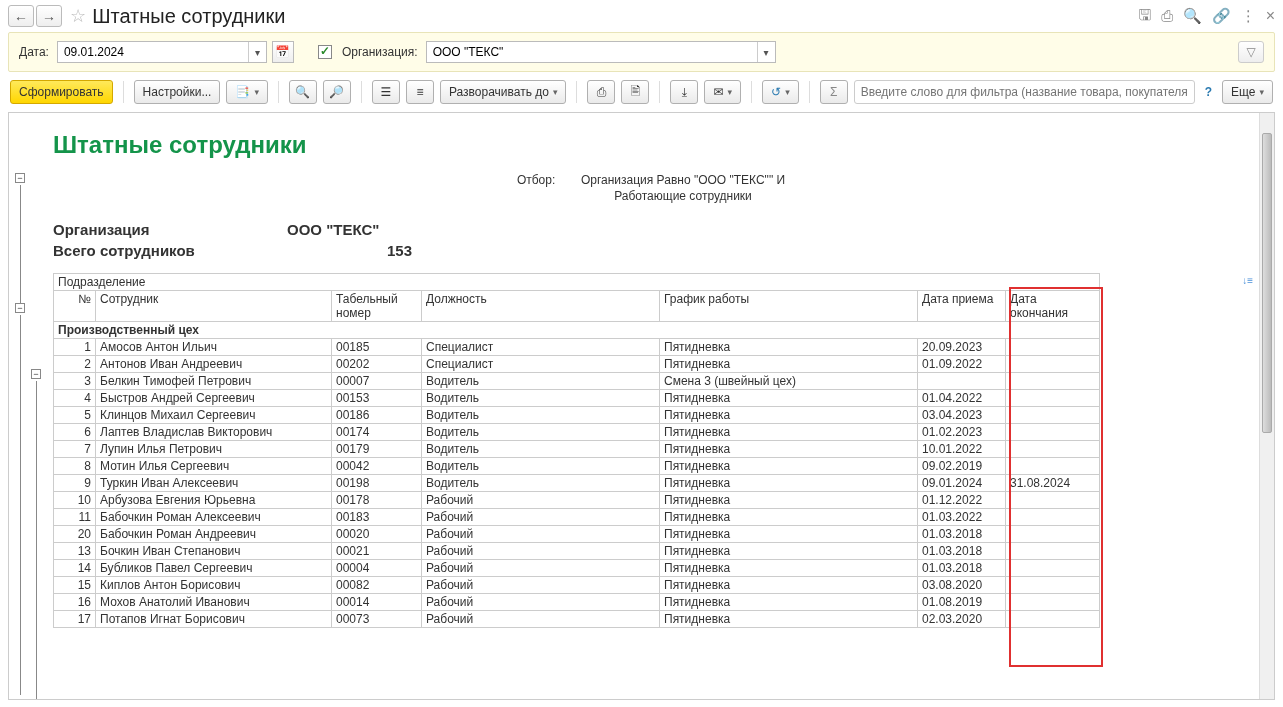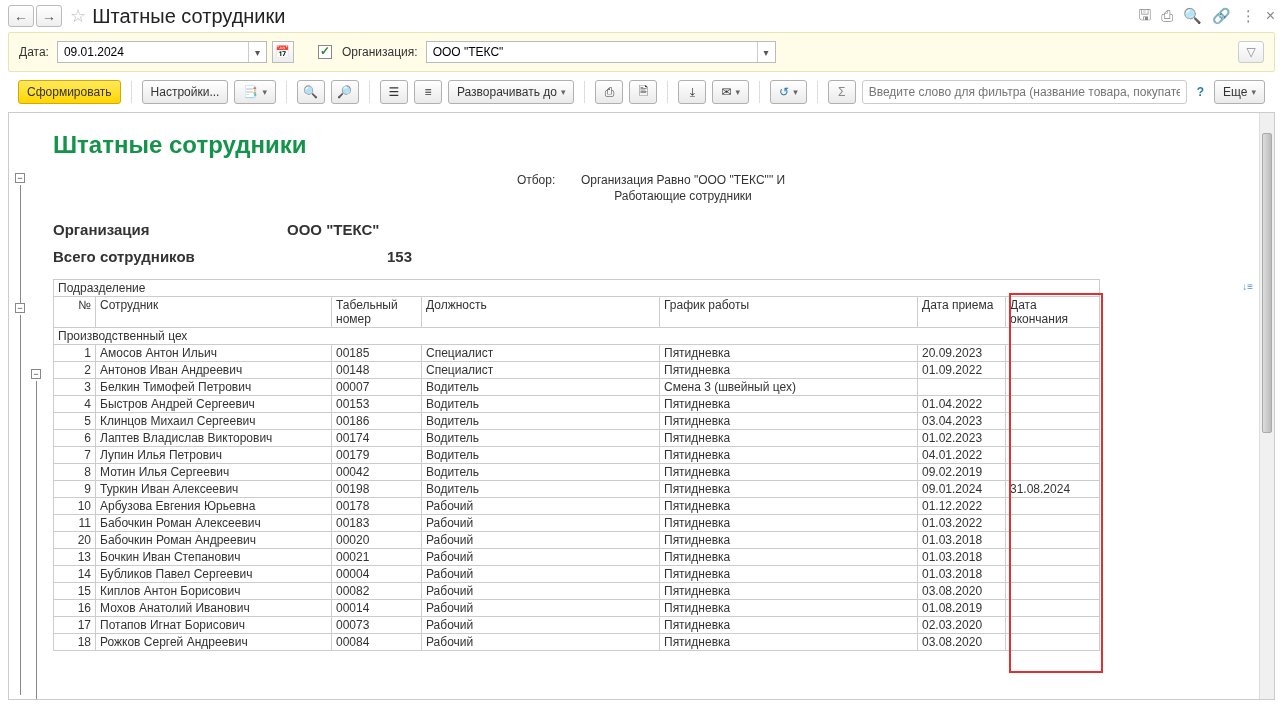--- a/index.html
+++ b/index.html
@@ -15,21 +15,21 @@
   .date-input-wrap { display:flex; border:1px solid #bbb; background:#fff; height:22px; }
   .date-input { border:none; outline:none; padding:0 6px; width:190px; font-size:12px; }
   .btn-seg { width:18px; border-left:1px solid #ccc; display:flex; align-items:center; justify-content:center; cursor:pointer; color:#555; font-size:10px; }
   .cal-btn { width:22px; height:22px; border:1px solid #bbb; background:linear-gradient(#fff,#eee); display:flex; align-items:center; justify-content:center; cursor:pointer; margin-left:-1px; font-size:12px; }
   .org-checkbox { appearance:none; width:14px; height:14px; border:1px solid #888; background:#fff; position:relative; cursor:pointer; margin-left:18px; margin-right:4px; }
   .org-checkbox:checked::after { content:"✓"; position:absolute; top:-2px; left:1px; color:#2a8a2a; font-size:12px; font-weight:bold; }
   .org-input-wrap { display:flex; border:1px solid #bbb; background:#fff; height:22px; }
   .org-input { border:none; outline:none; padding:0 6px; width:330px; font-size:12px; }
   .filter-right { margin-left:auto; }
   .filter-funnel { width:26px; height:22px; border:1px solid #ccc; background:linear-gradient(#fff,#eee); border-radius:3px; display:flex; align-items:center; justify-content:center; cursor:pointer; color:#888; }
-  .toolbar { display:flex; align-items:center; gap:6px; padding:8px 18px; flex-wrap:nowrap;justify-content:space-between; }
+  .toolbar { display:flex; align-items:center; gap:6px; padding:8px 10px; flex-wrap:nowrap;justify-content:space-between; }
   .tb-btn { height:24px; border:1px solid #b0b0b0; background:linear-gradient(#fff,#eaeaea); border-radius:3px; display:flex; align-items:center; justify-content:center; padding:0 8px; cursor:pointer; font-size:12px; white-space:nowrap; }
   .tb-btn.icon-only { width:28px; padding:0; }
   .tb-btn.yellow { background:linear-gradient(#ffe95b,#ffd600); border-color:#d4a800; font-weight:normal; }
   .tb-sep { width:1px; height:22px; background:#ddd; margin:0 4px; }
   .tb-btn .dd { font-size:9px; margin-left:4px; color:#666; }
   .search-box { flex:1; height:24px; border:1px solid #ccc; border-radius:3px; padding:0 6px; font-size:12px; color:#888; outline:none; min-width:200px; }
   .help-q { color:#2a7ab0; font-weight:bold; cursor:pointer; padding:0 4px; }
   .report-viewport { position:relative; margin:0 8px 8px 8px; border:1px solid #ccc; height:588px; overflow:hidden; }
   .report-scroll { position:absolute; left:0; top:0; right:15px; bottom:0; overflow:auto; }
   .report-content { padding:10px 10px 10px 44px; position:relative; }
@@ -39,21 +39,21 @@
   .report-title { font-size:24px; font-weight:bold; color:#14944a; margin:8px 0 14px 0; }
   .filter-desc { display:flex; margin-bottom:2px;justify-content:center; }
   .filter-desc-label { width:64px; }
   .summary-row { display:flex; margin-top:18px; font-size:15px; font-weight:bold; }
   .summary-label { width:234px; }
   .summary-value { }
   .tbl { margin-top:14px; border-collapse:collapse; width:899px; table-layout:fixed; font-size:12px; position:relative; }
   .tbl th, .tbl td { border:1px solid #ccc; padding:1px 4px; text-align:left; vertical-align:top; font-weight:normal; }
   .tbl th { background:#fff; }
   .tbl .num-col { text-align:right; width:40px; }
-  .tbl .group-row td { font-weight:normal; }
+  .tbl .group-row td { font-weight:bold; }
   .sort-ind { position:absolute; right:2px; top:-14px; font-size:10px; color:#4a90d9; }
   .hl-end { position:absolute; border:2px solid #e03030; }
   .vscrollbar { position:absolute; right:0; top:0; width:15px; height:100%; background:#f0f0f0; border-left:1px solid #ddd; }
   .vscrollbar .thumb { position:absolute; left:2px; right:2px; top:20px; height:300px; background:linear-gradient(to right,#ddd,#bbb); border:1px solid #aaa; border-radius:2px; }
 </style>
 </head>
 <body>
 
 <div class="top-bar">
   <div class="nav-btn">←</div>
@@ -166,21 +166,21 @@
       </div>
       <div class="filter-desc">
         <div class="filter-desc-label"></div>
         <div>Работающие сотрудники</div>
       </div>
 
       <div class="summary-row">
         <div class="summary-label">Организация</div>
         <div class="summary-value">ООО "ТЕКС"</div>
       </div>
-      <div class="summary-row" style="margin-top:10px;">
+      <div class="summary-row" style="margin-top:4px;">
         <div class="summary-label">Всего сотрудников</div>
         <div class="summary-value" style="margin-left:100px;">153</div>
       </div>
 
       <div style="position:relative;">
         <span class="sort-ind" style="right:-4px; top:2px;">↓≡</span>
         <table class="tbl">
           <colgroup>
             <col style="width:42px">
               <col style="width:236px">
@@ -213,21 +213,21 @@
                 <td>Амосов Антон Ильич</td>
                 <td>00185</td>
                 <td>Специалист</td>
                 <td>Пятидневка</td>
                 <td>20.09.2023</td>
                 <td></td>
               </tr>
               <tr>
                 <td class="num-col">2</td>
                 <td>Антонов Иван Андреевич</td>
-                <td>00148</td>
+                <td>00202</td>
                 <td>Специалист</td>
                 <td>Пятидневка</td>
                 <td>01.09.2022</td>
                 <td></td>
               </tr>
               <tr>
                 <td class="num-col">3</td>
                 <td>Белкин Тимофей Петрович</td>
                 <td>00007</td>
                 <td>Водитель</td>
@@ -261,21 +261,21 @@
                 <td>Пятидневка</td>
                 <td>01.02.2023</td>
                 <td></td>
               </tr>
               <tr>
                 <td class="num-col">7</td>
                 <td>Лупин Илья Петрович</td>
                 <td>00179</td>
                 <td>Водитель</td>
                 <td>Пятидневка</td>
-                <td>04.01.2022</td>
+                <td>10.01.2022</td>
                 <td></td>
               </tr>
               <tr>
                 <td class="num-col">8</td>
                 <td>Мотин Илья Сергеевич</td>
                 <td>00042</td>
                 <td>Водитель</td>
                 <td>Пятидневка</td>
                 <td>09.02.2019</td>
                 <td></td>
@@ -354,29 +354,20 @@
               </tr>
               <tr>
                 <td class="num-col">17</td>
                 <td>Потапов Игнат Борисович</td>
                 <td>00073</td>
                 <td>Рабочий</td>
                 <td>Пятидневка</td>
                 <td>02.03.2020</td>
                 <td></td>
               </tr>
-              <tr>
-                <td class="num-col">18</td>
-                <td>Рожков Сергей Андреевич</td>
-                <td>00084</td>
-                <td>Рабочий</td>
-                <td>Пятидневка</td>
-                <td>03.08.2020</td>
-                <td></td>
-              </tr>
             </tbody>
         </table>
         <div class="hl-end" style="left:956px; top:14px; width:94px; height:380px;"></div>
       </div>
     </div>
   </div>
   <div class="vscrollbar">
     <div class="thumb"></div>
   </div>
 </div>

